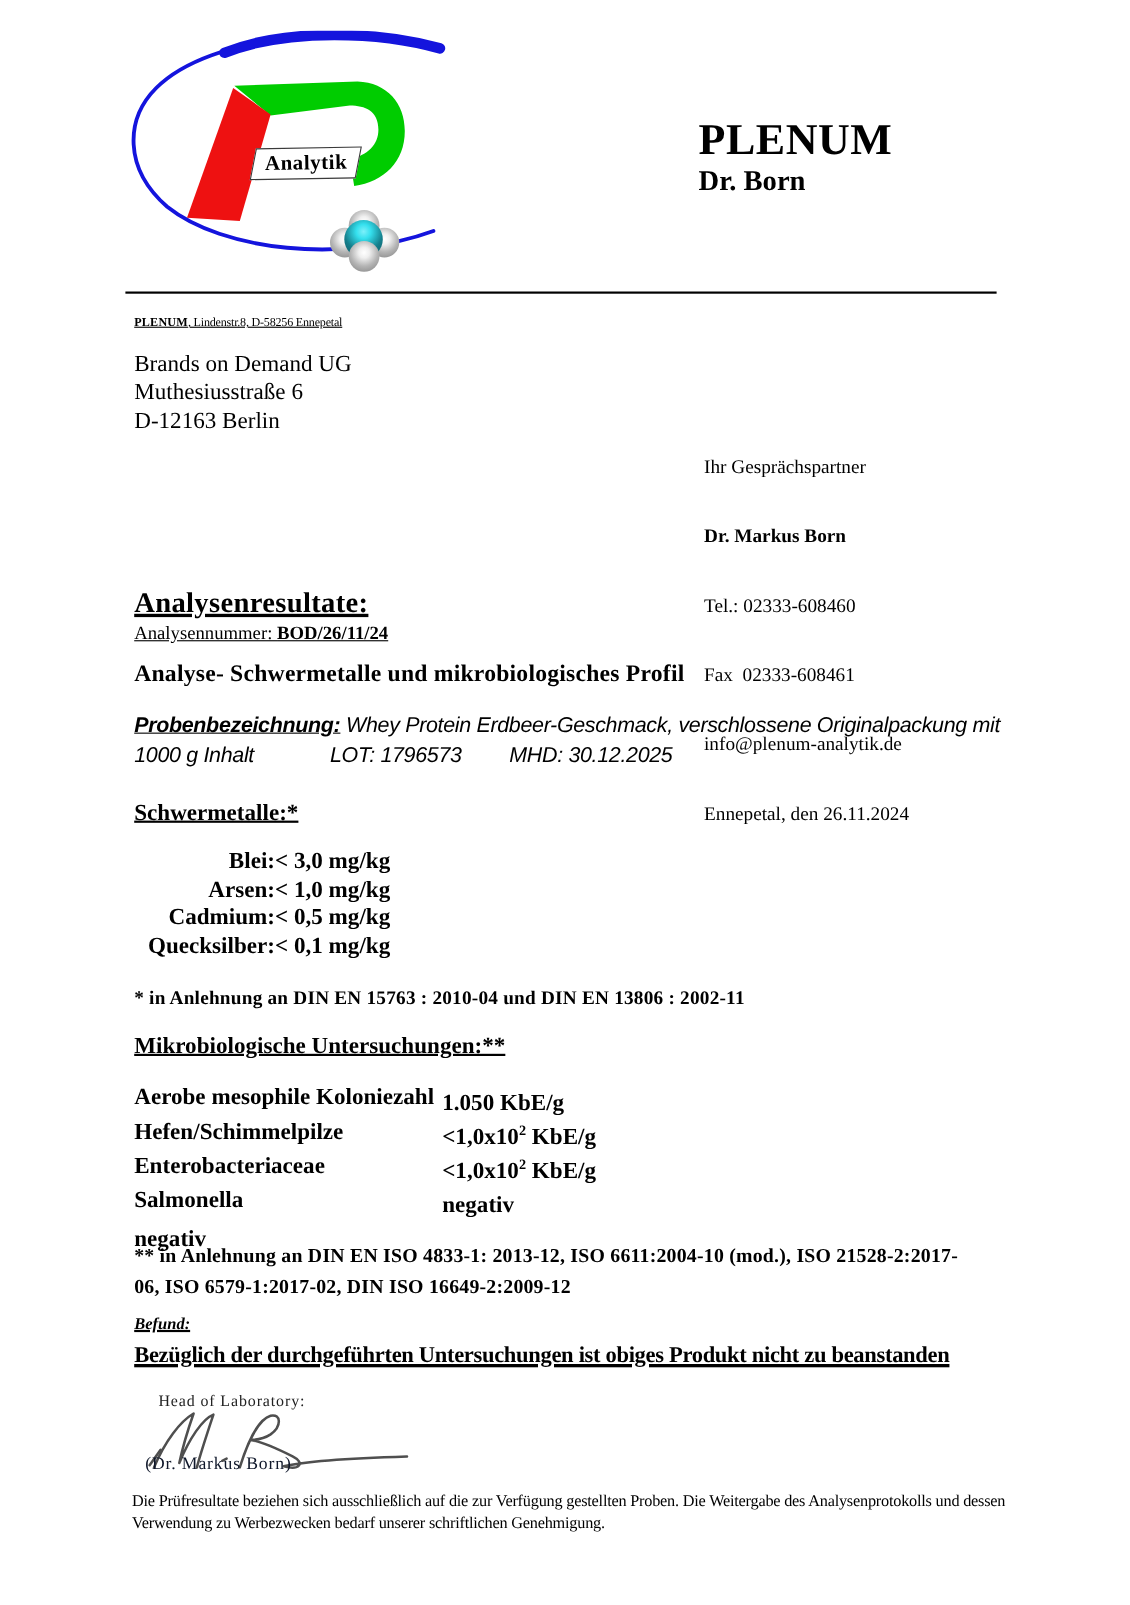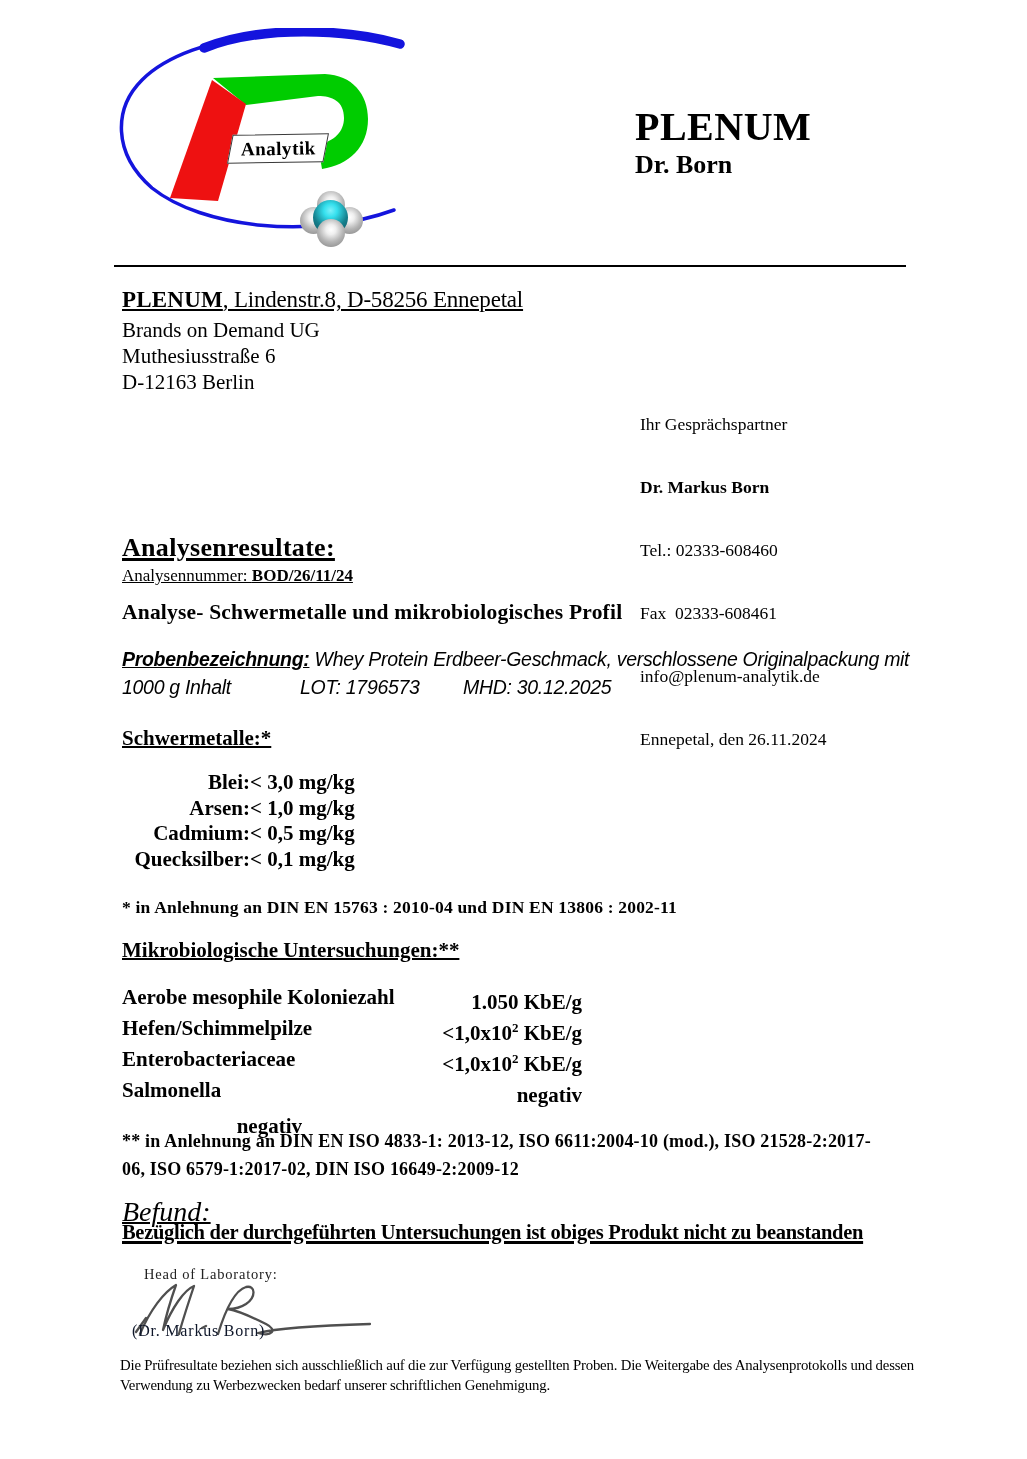--- a/index.html
+++ b/index.html
@@ -29,21 +29,21 @@
   .s-center { left:313px; top:200px; width:35px; height:35px; z-index:4; }
   .s-bottom { left:317px; top:219px; width:28px; height:28px; z-index:5; }
 
   
   .brand { left:635px; top:104px; }
   .brand .company { font-size:40px; font-weight:bold; letter-spacing:0.5px; line-height:46px; }
   .brand .subtitle { font-size:26px; font-weight:bold; line-height:30px; }
   .rule { left:114px; top:265px; width:792px; border-top:2.5px solid #000; height:0; }
 
   
-  .sender { left:122px; top:287px; font-size:23px; text-decoration:underline; white-space:pre; letter-spacing:-0.2px; }
+  .sender { left:122px; top:287px; font-size:11px; text-decoration:underline; white-space:pre; letter-spacing:-0.2px; }
   .sender b { letter-spacing:0.2px; }
   .recipient { left:122px; top:317px; font-size:21px; line-height:26px; }
   .contact { left:640px; top:372px; font-size:17.5px; line-height:21px; white-space:pre; }
   .contact .bold { font-weight:bold; }
 
   
   .results-title { left:122px; top:533px; font-size:26px; font-weight:bold;
     text-decoration:underline; text-decoration-thickness:2.5px; letter-spacing:0.3px; }
   .analysis-number { left:122px; top:566px; font-size:17px; text-decoration:underline; white-space:pre; }
   .analysis-number .val { font-weight:bold; }
@@ -66,26 +66,26 @@
   .metals-table .m-label { width:128px; }
   .metals-table .m-value { white-space:pre; }
   .fn1 { left:122px; top:897px; font-size:17.5px; font-weight:bold; letter-spacing:0.2px; }
 
   
   .micro-heading { left:122px; top:938px; font-size:21px; font-weight:bold;
     text-decoration:underline; text-decoration-thickness:2px; }
   .micro-table { left:122px; top:984px; font-size:21px; font-weight:bold; line-height:26px; }
   .micro-table .row { display:flex; }
   .micro-table .mb-label { width:280px; }
-  .micro-table .mb-value { width:180px; text-align:right; white-space:pre; }
+  .micro-table .mb-value { width:180px; text-align:left; white-space:pre; }
   .micro-table sup { font-size:13px; }
   .fn2 { left:122px; top:1127px; width:752px; font-size:18px; font-weight:bold; line-height:28px; letter-spacing:0.2px; }
 
   
-  .befund-label { left:122px; top:1196px; font-size:28px; font-weight:normal; font-style:italic;
+  .befund-label { left:122px; top:1196px; font-size:15px; font-weight:bold; font-style:italic;
     text-decoration:underline; text-decoration-thickness:2px; }
   .befund-statement { left:122px; top:1221px; font-size:20.5px; font-weight:bold; letter-spacing:-0.3px;
     white-space:nowrap; text-decoration:underline; text-decoration-thickness:2.5px; }
 
   
   .sig-title { left:144px; top:1266px; font-size:14.5px; letter-spacing:0.8px; color:#222; }
   .sig-svg { left:130px; top:1280px; width:250px; height:58px; }
   .sig-name { left:132px; top:1322px; font-size:16px; letter-spacing:0.8px; color:#0f172a; }
 
   

